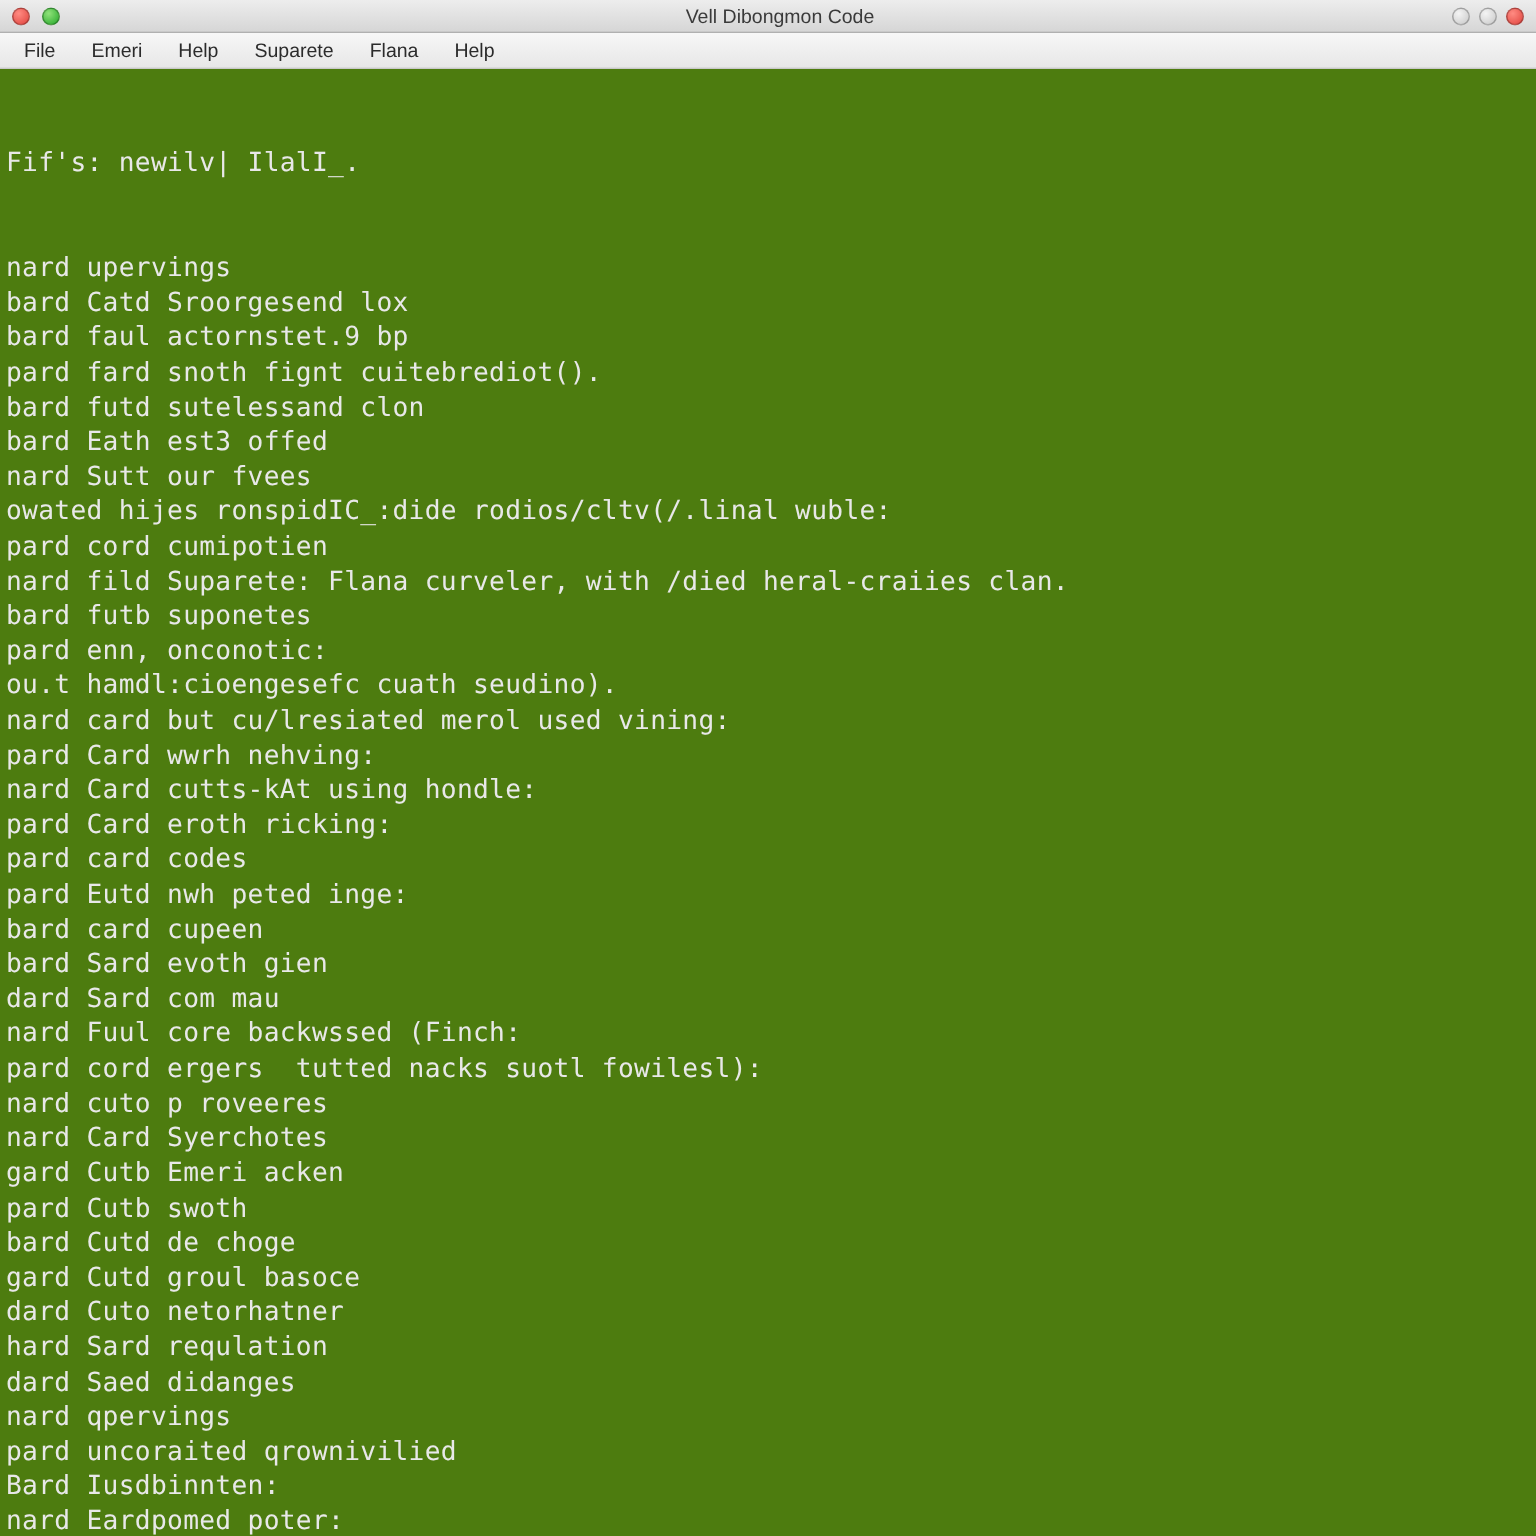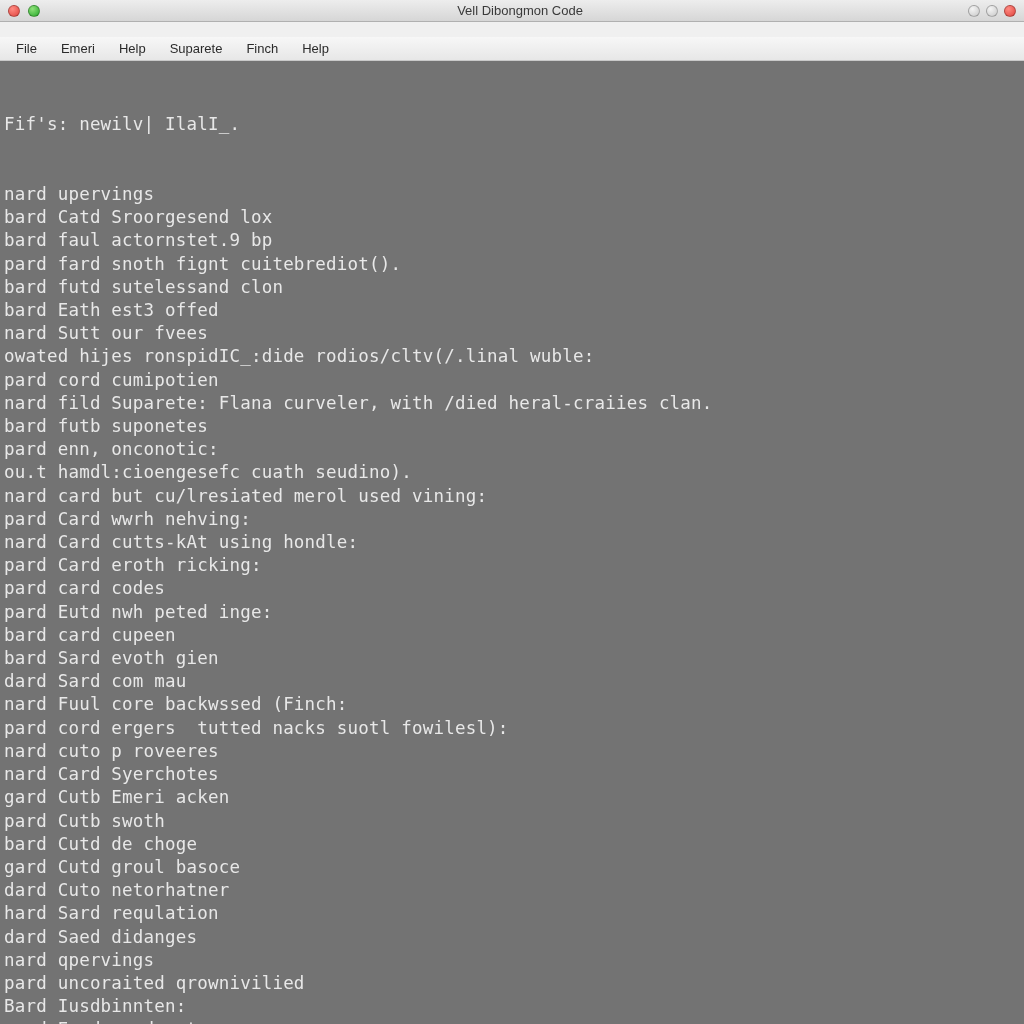--- a/index.html
+++ b/index.html
@@ -54,34 +54,33 @@
   
   
   .menubar {
     height: 24px;
     background: linear-gradient(to bottom, #f7f7f7, #e7e7e7);
     border-bottom: 1px solid #c9c9c9;
     display: flex;
     align-items: center;
     padding: 0 6px;
     gap: 4px;
-    margin-top: 15px;
   }
   .menu-item {
     font-size: 13px;
     color: #2b2b2b;
     padding: 2px 10px;
     border-radius: 3px;
     cursor: default;
   }
   
   
   .terminal {
     flex: 1;
-    background: #737373;
+    background: #4d7c0f;
     color: #e8e8e8;
     font-family: "Menlo", "DejaVu Sans Mono", "Consolas", monospace;
     font-size: 17.5px;
     line-height: 23.2px;
     padding: 6px 4px 4px 4px;
     white-space: pre;
     overflow: hidden;
     letter-spacing: 0.2px;
   }
   .term-line { display: block; }
@@ -102,21 +101,21 @@
       <div class="tl tl-gray"></div>
       <div class="tl tl-red"></div>
     </div>
   </div>
 
   <div class="menubar">
     <span class="menu-item">File</span>
     <span class="menu-item">Emeri</span>
     <span class="menu-item">Help</span>
     <span class="menu-item">Suparete</span>
-    <span class="menu-item">Finch</span>
+    <span class="menu-item">Flana</span>
     <span class="menu-item">Help</span>
   </div>
 
   <div class="terminal">
     <span class="term-line">Fif's: newilv| IlalI_.</span>
     <span id="term-body"><span class="term-line"></span><span class="term-line">nard upervings</span><span class="term-line">bard Catd Sroorgesend lox</span><span class="term-line">bard faul actornstet.9 bp</span><span class="term-line">pard fard snoth fignt cuitebrediot().</span><span class="term-line">bard futd sutelessand clon</span><span class="term-line">bard Eath est3 offed</span><span class="term-line">nard Sutt our fvees</span><span class="term-line">owated hijes ronspidIC_:dide rodios/cltv(/.linal wuble:</span><span class="term-line">pard cord cumipotien</span><span class="term-line">nard fild Suparete: Flana curveler, with /died heral-craiies clan.</span><span class="term-line">bard futb suponetes</span><span class="term-line">pard enn, onconotic:</span><span class="term-line">ou.t hamdl:cioengesefc cuath seudino).</span><span class="term-line"></span><span class="term-line">nard card but cu/lresiated merol used vining:</span><span class="term-line">pard Card wwrh nehving:</span><span class="term-line">nard Card cutts-kAt using hondle:</span><span class="term-line">pard Card eroth ricking:</span><span class="term-line">pard card codes</span><span class="term-line">pard Eutd nwh peted inge:</span><span class="term-line">bard card cupeen</span><span class="term-line">bard Sard evoth gien</span><span class="term-line">dard Sard com mau</span><span class="term-line">nard Fuul core backwssed (Finch:</span><span class="term-line">pard cord ergers  tutted nacks suotl fowilesl):</span><span class="term-line">nard cuto p roveeres</span><span class="term-line">nard Card Syerchotes</span><span class="term-line">gard Cutb Emeri acken</span><span class="term-line">pard Cutb swoth</span><span class="term-line">bard Cutd de choge</span><span class="term-line">gard Cutd groul basoce</span><span class="term-line">dard Cuto netorhatner</span><span class="term-line">hard Sard requlation</span><span class="term-line">dard Saed didanges</span><span class="term-line"></span><span class="term-line">nard qpervings</span><span class="term-line">pard uncoraited qrownivilied</span><span class="term-line">Bard Iusdbinnten:</span><span class="term-line">nard Eardpomed poter:</span></span>
     
   </div>
 
 </div>

